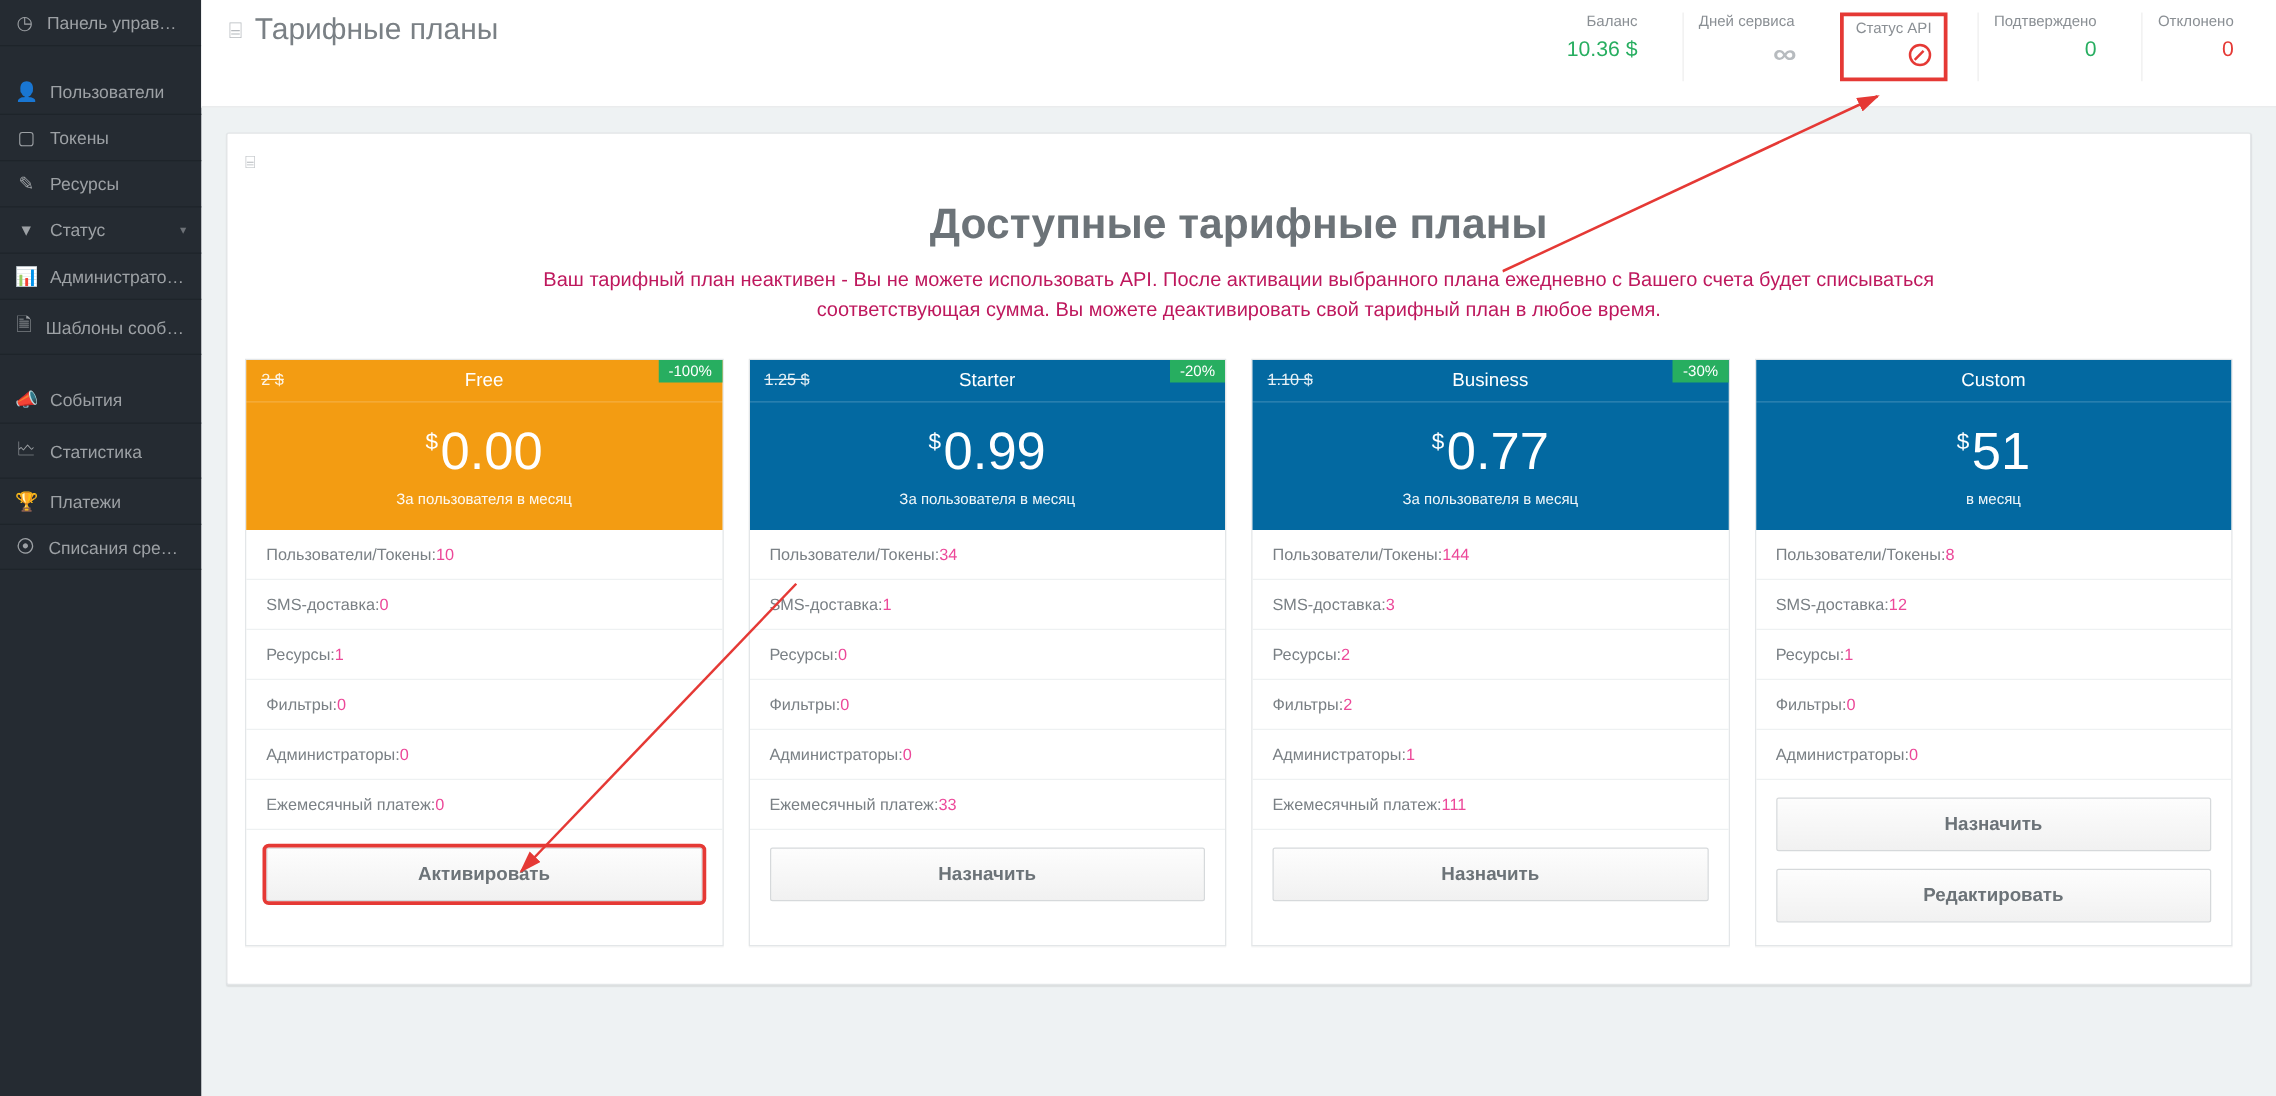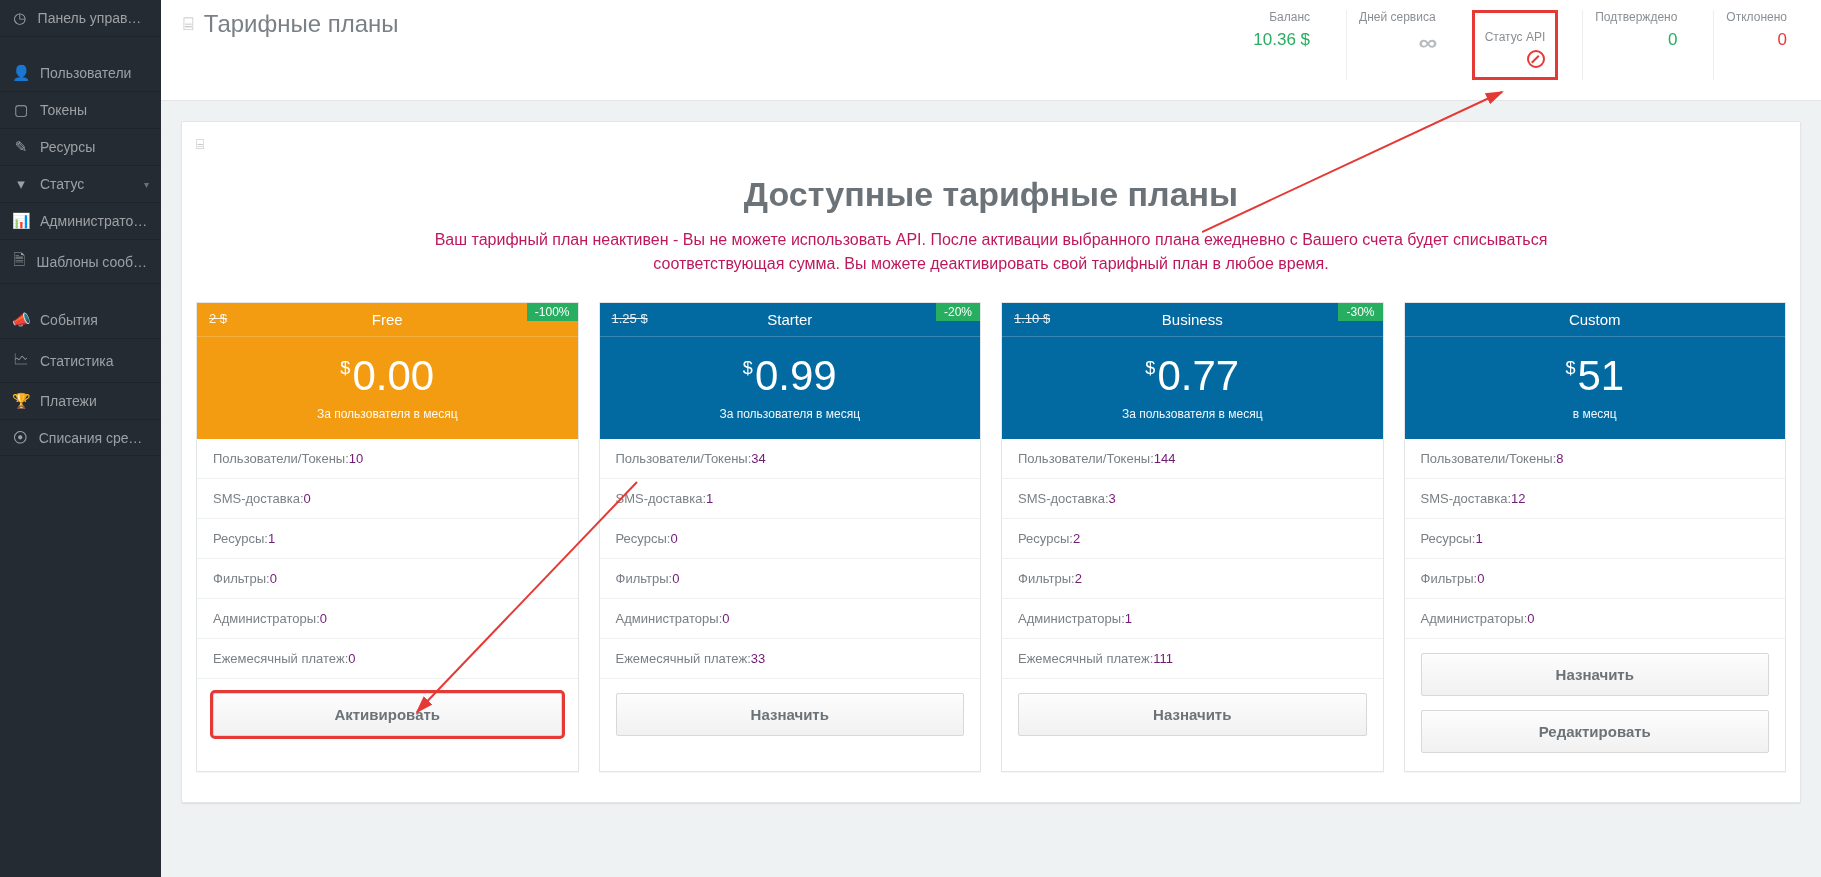--- a/index.html
+++ b/index.html
@@ -37,21 +37,21 @@
   .page-title .icon{color:#b7bbbf;font-size:18px;}
 
   .stats{margin-left:auto;display:flex;gap:24px;}
   .stat{display:flex;flex-direction:column;align-items:flex-end;gap:6px;padding:0 12px;border-left:1px solid #eee;}
   .stat:first-child{border-left:none;}
   .stat .lbl{font-size:12px;color:var(--muted);}
   .stat .val{font-size:17px;font-weight:500;}
   .stat .val.green{color:var(--accent-green);}
   .stat .val.red{color:var(--red);}
   .stat .val.muted{color:#b7bbbf;}
-  .highlight-box{border:3px solid var(--red);padding:17px 10px 4px;border-left-width:3px;}
+  .highlight-box{border:3px solid var(--red);padding:2px 10px 4px;border-left-width:3px;}
 
   .content{padding:20px;}
 
   .card{background:#fff;border:1px solid var(--border);border-radius:2px;box-shadow:var(--card-shadow);padding:14px 14px 30px;position:relative;}
   .card .card-icon{color:#b7bbbf;font-size:14px;margin-bottom:18px;display:inline-block;}
 
   h1.section-title{text-align:center;font-size:34px;color:#6c7378;font-weight:600;margin:4px 0 14px;}
   p.section-desc{text-align:center;color:#be185d;font-size:16px;max-width:1150px;margin:0 auto 26px;line-height:1.5;}
 
   .plans{display:flex;gap:20px;}
@@ -63,21 +63,21 @@
   .plan-name{padding:8px 0;font-size:15px;border-bottom:1px solid rgba(255,255,255,.2);position:relative;}
   .plan-name .old{position:absolute;left:12px;top:8px;text-decoration:line-through;font-size:13px;opacity:.9;}
   .plan-name .disc{position:absolute;right:0;top:0;background:#27ae60;color:#fff;font-size:12px;padding:2px 8px;}
   .plan-price{padding:18px 0 6px;}
   .plan-price .amount{font-size:42px;font-weight:300;line-height:1;}
   .plan-price .amount .cur{font-size:18px;vertical-align:top;position:relative;top:4px;margin-right:2px;}
   .plan-price .period{font-size:12px;opacity:.95;margin:10px 0 12px;display:block;}
 
   .feat{display:flex;justify-content:flex-start;padding:12px 16px;border-bottom:1px solid #eef1f2;font-size:13px;color:#7a8085;}
   .feat:last-of-type{border-bottom:none;}
-  .feat .v{color:#701a75;font-weight:500;}
+  .feat .v{color:#ec4899;font-weight:500;}
 
   .plan-actions{padding:14px 16px 18px;display:flex;flex-direction:column;gap:14px;}
   .btn{display:block;width:100%;padding:12px 0;text-align:center;background:linear-gradient(#fdfdfd,#f1f1f1);border:1px solid #d6d9db;border-radius:2px;color:#6c7378;font-size:15px;font-weight:600;cursor:pointer;}
   .btn.highlight{outline:3px solid var(--red);outline-offset:0;}
 
   
   .arrow-svg{position:absolute;pointer-events:none;}
   
   .infinity{font-size:22px;color:#b7bbbf;font-weight:bold;display:inline-block;transform:scaleX(1.2);}
   .forbid{display:inline-block;width:18px;height:18px;border:2px solid var(--red);border-radius:50%;position:relative;}

